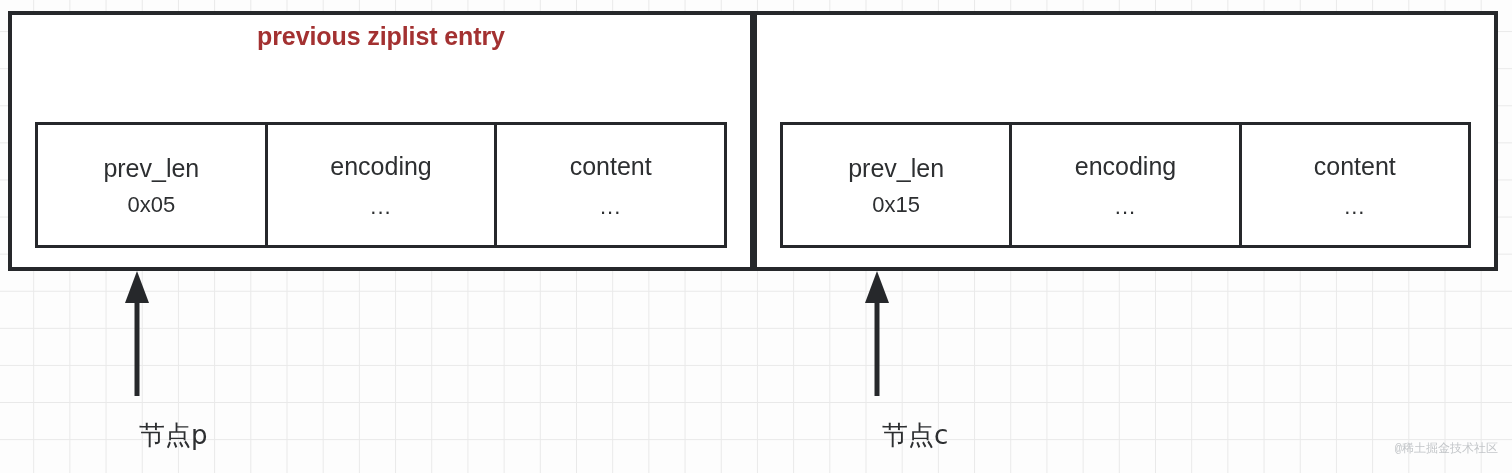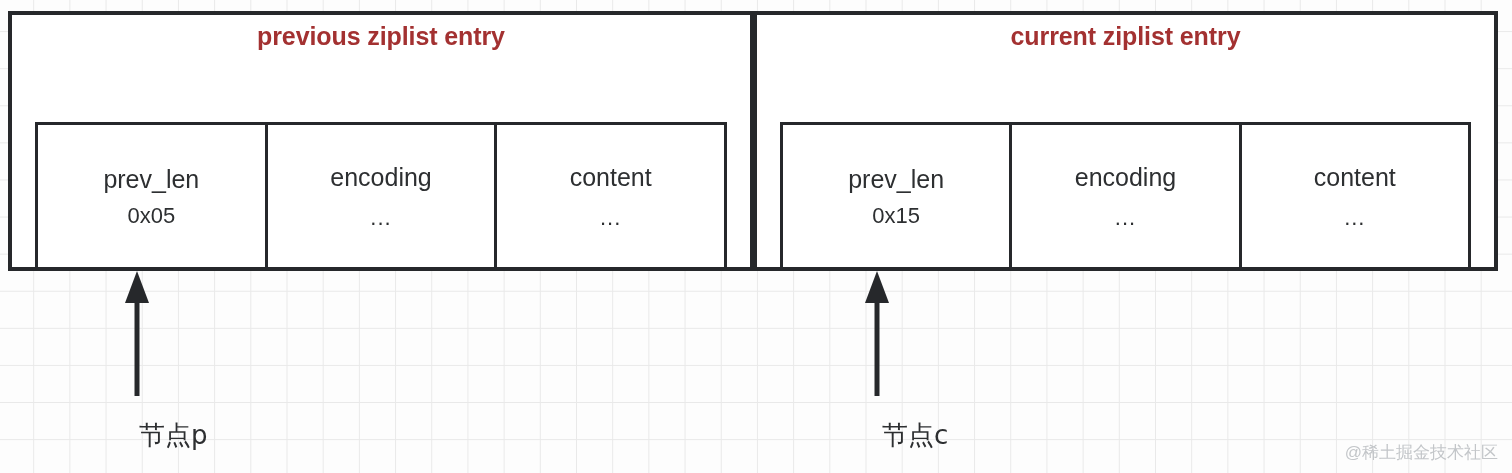--- a/index.html
+++ b/index.html
@@ -52,21 +52,21 @@
     letter-spacing: -0.1px;
     white-space: nowrap;
   }
 
   
   .fields {
     position: absolute;
     top: 107px;
     left: 23px;
     right: 23px;
-    height: 148px;
+    height: 126px;
     display: flex;
     box-sizing: border-box;
     border: 3px solid #26282b;
     background: #ffffff;
   }
   .field {
     flex: 1 1 0;
     box-sizing: border-box;
     border-right: 3px solid #26282b;
     display: flex;
@@ -110,25 +110,25 @@
     font-family: "DejaVu Sans", "Liberation Sans", sans-serif;
     margin-left: 42px;
   }
   #label-p { left: 97px;  top: 418px; }
   #label-c { left: 840px; top: 418px; }
 
   
   #watermark {
     position: absolute;
     right: 14px;
-    bottom: 9px;
-    font-size: 17px;
+    bottom: 16px;
+    font-size: 12px;
     color: #c3c6c9;
     white-space: nowrap;
-    font-family: Liberation Sans, sans-serif;
+    font-family: Liberation Mono, monospace;
   }
 </style>
 </head>
 <body>
 
 <div id="canvas">
 
   <div class="entry-box" id="entry-prev">
     <div class="entry-title">previous ziplist entry</div>
 
@@ -142,21 +142,20 @@
         <span class="field-value ellipsis">...</span>
       </div>
       <div class="field">
         <span class="field-name">content</span>
         <span class="field-value ellipsis">...</span>
       </div>
     </div>
   </div>
 
   <div class="entry-box" id="entry-curr">
-    <div class="entry-title">current ziplist entry</div>
 
     <div class="fields">
       <div class="field">
         <span class="field-name">prev_len</span>
         <span class="field-value">0x15</span>
       </div>
       <div class="field">
         <span class="field-name">encoding</span>
         <span class="field-value ellipsis">...</span>
       </div>

